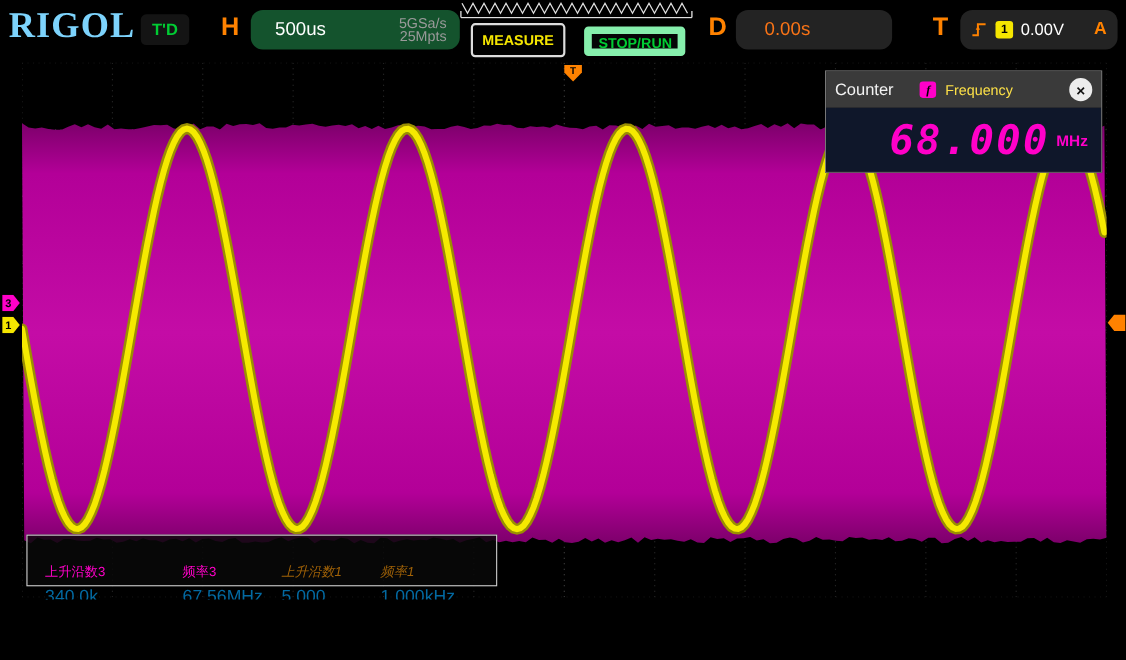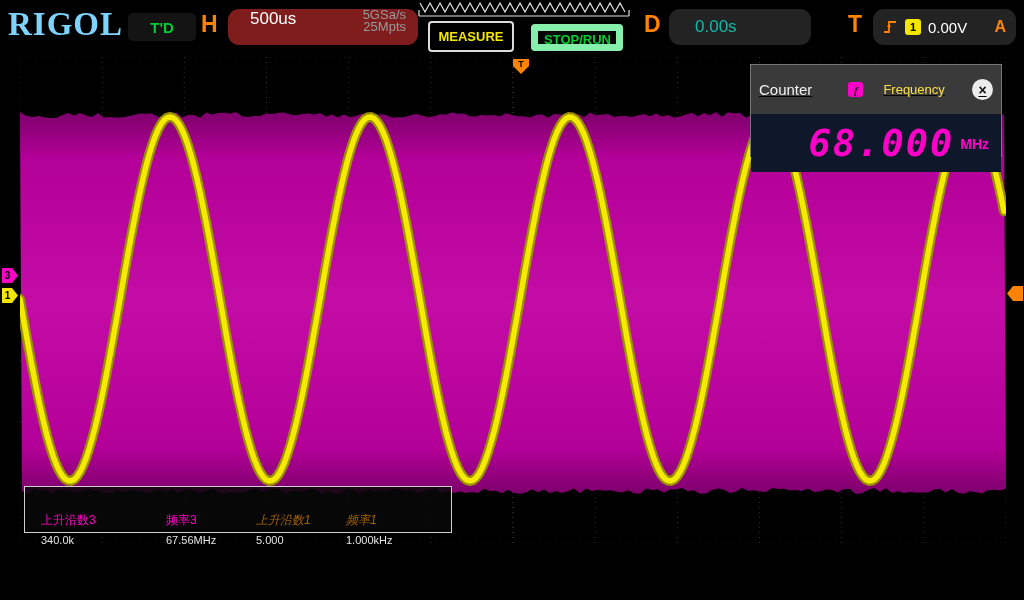--- a/index.html
+++ b/index.html
@@ -3,78 +3,78 @@
 <meta charset="utf-8">
 <style>
   html,body{margin:0;padding:0;background:#000;}
   .screen{position:relative;width:1024px;height:600px;background:#000;overflow:hidden;
           font-family:"Liberation Sans",sans-serif;-webkit-font-smoothing:antialiased;}
 
   
   .topbar{position:absolute;left:0;top:0;width:1024px;height:57px;background:#000;}
   .logo{position:absolute;left:8px;top:6px;font-family:"Liberation Serif",serif;font-weight:bold;
         font-size:33px;color:#7dd3fc;letter-spacing:1px;}
-  .td-badge{position:absolute;left:128px;top:13px;width:68px;height:28px;background:#141414;
+  .td-badge{position:absolute;left:128px;top:13px;width:44px;height:28px;background:#141414;
             border-radius:5px;color:#00cc33;font-weight:bold;font-size:15px;
             display:flex;align-items:center;justify-content:center;}
   .h-label{position:absolute;left:201px;top:11px;font-size:23px;font-weight:bold;color:#ff8200;}
-  .h-box{position:absolute;left:228px;top:9px;width:190px;height:36px;background:#7f1d1d;
-         border-radius:11px;display:flex;align-items:flex-start;}
+  .h-box{position:absolute;left:228px;top:9px;width:190px;height:36px;background:#14532d;
+         border-radius:11px;display:flex;align-items:center;}
   .tb{margin-left:22px;color:#fff;font-size:17px;}
   .srate{margin-left:auto;padding-right:12px;text-align:right;font-size:13px;color:#9a9a9a;line-height:12px;}
   .zigzag{position:absolute;left:418px;top:1px;width:212px;height:16px;}
   .measure-btn{position:absolute;left:428px;top:21px;width:86px;height:31px;background:#000;
                border:2px solid #dcdcdc;border-radius:4px;color:#f5e600;font-weight:bold;
                font-size:13px;font-family:"Liberation Sans",sans-serif;cursor:pointer;}
   .stoprun-btn{position:absolute;left:531px;top:24px;width:92px;height:27px;background:#060606;
                border:7px solid #86efac;border-radius:4px;color:#00cc33;font-weight:bold;
                font-size:13px;font-family:"Liberation Sans",sans-serif;cursor:pointer;}
   .d-label{position:absolute;left:644px;top:11px;font-size:23px;font-weight:bold;color:#ff8200;}
   .d-box{position:absolute;left:669px;top:9px;width:142px;height:36px;background:#232323;
-         border-radius:11px;display:flex;align-items:center;color:#14b8a6;font-size:17px;padding-left:26px;
+         border-radius:11px;display:flex;align-items:center;color:#f97316;font-size:17px;padding-left:26px;
          box-sizing:border-box;}
   .t-label{position:absolute;left:848px;top:11px;font-size:23px;font-weight:bold;color:#ff8200;}
   .t-box{position:absolute;left:873px;top:9px;width:143px;height:36px;background:#232323;
          border-radius:11px;display:flex;align-items:center;gap:7px;padding:0 10px;box-sizing:border-box;}
   .trg-ch{width:16px;height:16px;background:#f5e600;color:#000;font-size:11px;font-weight:bold;
           border-radius:3px;display:flex;align-items:center;justify-content:center;}
   .trg-lvl{color:#fff;font-size:15px;}
   .trg-mode{margin-left:auto;color:#ff8200;font-weight:bold;font-size:16px;}
 
   
   .graticule{position:absolute;left:20px;top:57px;width:986px;height:486px;}
   .trig-top-marker{position:absolute;left:512px;top:58px;}
   .lmark3{position:absolute;left:2px;top:268px;}
   .lmark1{position:absolute;left:2px;top:288px;}
   .rmark{position:absolute;left:1006px;top:286px;}
 
   
   .counter{position:absolute;left:750px;top:64px;width:252px;height:93px;background:#0c0c0c;
            border:1px solid #777;box-sizing:border-box;}
-  .counter-head{height:49px;background:#3a3a3a;display:flex;align-items:center;padding:0 8px;gap:20px;text-decoration:underline;}
+  .counter-head{height:33px;background:#3a3a3a;display:flex;align-items:center;padding:0 8px;gap:8px;}
   .counter-title{color:#f2f2f2;font-size:15px;}
   .counter-icon{width:15px;height:15px;background:#ff00c8;border-radius:3px;color:#000;
                 font-size:11px;font-style:italic;font-weight:bold;display:flex;align-items:center;
                 justify-content:center;margin-left:16px;font-family:"Liberation Serif",serif;}
   .counter-mode{color:#fde047;font-size:13px;}
   .counter-close{margin-left:auto;width:21px;height:21px;border-radius:50%;background:#ececec;
                  color:#111;font-weight:bold;font-size:14px;display:flex;align-items:center;
                  justify-content:center;cursor:pointer;}
   .counter-body{height:58px;display:flex;align-items:center;justify-content:flex-end;
                 padding-right:12px;gap:6px;background:#0f172a;}
   .counter-value{color:#ff00c8;font-family:"DejaVu Sans Mono",monospace;font-style:italic;
                  font-weight:bold;font-size:37px;letter-spacing:2px;}
   .counter-unit{color:#ff00c8;font-size:14px;font-weight:bold;align-self:flex-end;margin-bottom:20px;}
 
   
   .meas{position:absolute;left:24px;top:486px;width:428px;height:47px;background:rgba(8,8,8,0.82);
         border:1px solid #cfcfcf;box-sizing:border-box;display:grid;
         grid-template-columns:125px 90px 90px auto;padding:5px 0 0 16px;}
   .meas-label{font-size:12px;margin-top:20px;}
-  .meas-value{font-size:11px;color:#e5e5e5;margin-top:5px;}
+  .meas-value{font-size:16px;color:#0369a1;margin-top:5px;}
   .mag{color:#ff00c8;}
   .yel{color:#a16207;font-style:italic;}
 
   
   .bottombar{position:absolute;left:0;top:545px;width:1024px;height:55px;background:#000;}
 </style>
 </head>
 <body>
 
 <div class="screen">

